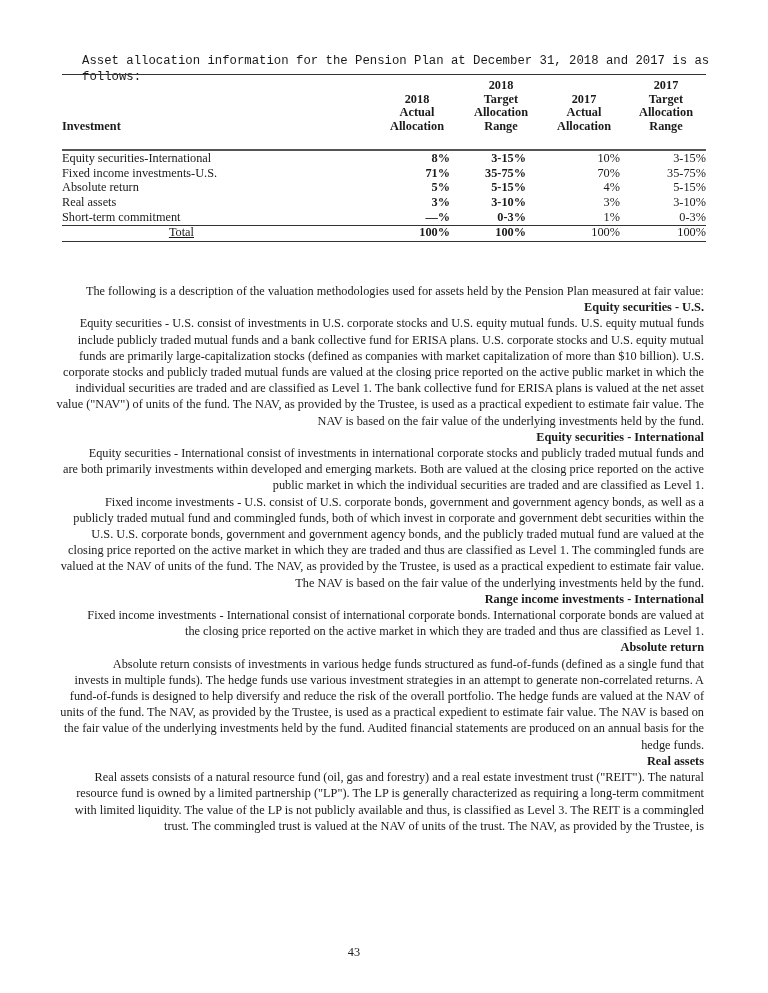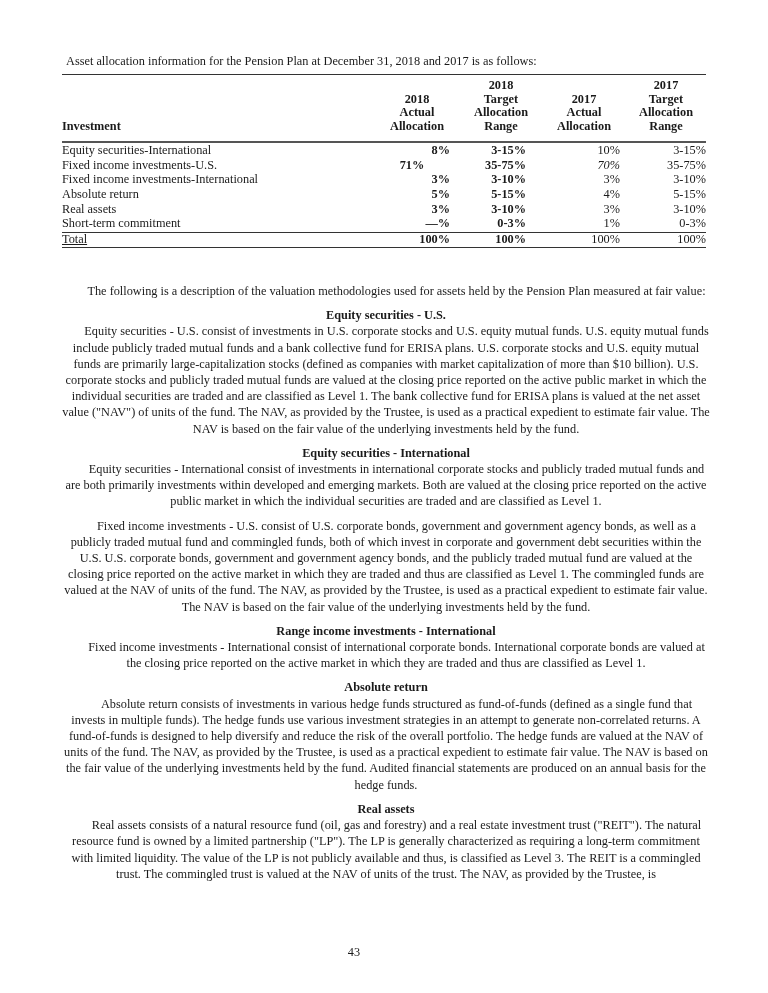--- a/index.html
+++ b/index.html
@@ -1,49 +1,49 @@
 <!DOCTYPE html>
 <html><head>
 <meta charset="utf-8">
 <style>
   html, body { margin: 0; padding: 0; background: #ffffff; }
   body {
     width: 768px; height: 993px; position: relative; overflow: hidden;
     font-family: "Liberation Serif", "DejaVu Serif", serif;
     color: #1a1a1a; font-size: 12.3px; line-height: 16.2px;
   }
-  .intro { position: absolute; left: 66px; top: 53px; width: 640px; }
+  .intro { position: absolute; left: 82px; top: 53px; width: 640px; font-family: Liberation Mono, monospace; }
   table.alloc {
     position: absolute; left: 62px; top: 74px; width: 644px;
     border-collapse: collapse; font-size: 12.3px; line-height: 13.6px;
   }
   table.alloc thead tr.head-row th {
     border-top: 1.5px solid #333; border-bottom: 2px solid #555;
-    vertical-align: bottom; padding: 4px 0 8px 0; font-weight: bold;
+    vertical-align: bottom; padding: 4px 0 16px 0; font-weight: bold;
   }
   table.alloc th.c-inv { text-align: left; }
   table.alloc th.c-n, table.alloc td.c-n { text-align: center; }
   table.alloc th.reg { font-weight: normal; }
   table.alloc td { padding: 0; height: 14.7px; white-space: nowrap; }
   table.alloc td.c-inv { text-align: left; }
   table.alloc td.num { text-align: right; }
   table.alloc td.b { font-weight: bold; }
   table.alloc tr.total td {
     border-top: 1.5px solid #333; border-bottom: 1.5px solid #333;
   }
-  table.alloc tr.total td.c-inv { text-align: left; padding-right: 180px; text-decoration: underline; }
+  table.alloc tr.total td.c-inv { text-align: right; padding-right: 180px; text-decoration: underline; }
   .col-inv { width: 312px; }
   .col1 { width: 86px; }
   .col2 { width: 82px; }
   .col3 { width: 84px; }
   .col4 { width: 80px; }
   .h-cell { display: block; }
-  .body-text { position: absolute; left: 62px; width: 648px; text-align: center; }
+  .body-text { position: absolute; left: 56px; width: 648px; text-align: right; }
   .p { margin: 0; text-indent: 21px; }
-  .sec { margin-top: 8px; }
+  .sec { margin-top: 0; }
   .sec h3 { margin: 0; font-size: 12.3px; font-weight: bold; }
   .page-num { position: absolute; left: 0; width: 708px; top: 944px; text-align: center; }
 </style>
 </head>
 <body>
 
 <div class="intro">Asset allocation information for the Pension Plan at December 31, 2018 and 2017 is as follows:</div>
 
 <table class="alloc">
   <colgroup>
@@ -83,31 +83,24 @@
   <tbody id="alloc-body">
       <tr>
         <td class="c-inv">Equity securities-International</td>
         <td class="num b" style="padding-right: 10px;">8%</td>
         <td class="num b" style="padding-right: 16px;">3-15%</td>
         <td class="num" style="padding-right: 6px;">10%</td>
         <td class="num">3-15%</td>
       </tr>
       <tr>
         <td class="c-inv">Fixed income investments-U.S.</td>
-        <td class="num b" style="padding-right: 10px; text-align: center;">71%</td>
+        <td class="num b" style="padding-right: 10px;">71%</td>
         <td class="num b" style="padding-right: 16px;">35-75%</td>
-        <td class="num" style="padding-right: 6px; font-style: italic;">70%</td>
+        <td class="num" style="padding-right: 6px;">70%</td>
         <td class="num">35-75%</td>
-      </tr>
-      <tr>
-        <td class="c-inv">Fixed income investments-International</td>
-        <td class="num b" style="padding-right: 10px;">3%</td>
-        <td class="num b" style="padding-right: 16px;">3-10%</td>
-        <td class="num" style="padding-right: 6px;">3%</td>
-        <td class="num">3-10%</td>
       </tr>
       <tr>
         <td class="c-inv">Absolute return</td>
         <td class="num b" style="padding-right: 10px;">5%</td>
         <td class="num b" style="padding-right: 16px;">5-15%</td>
         <td class="num" style="padding-right: 6px;">4%</td>
         <td class="num">5-15%</td>
       </tr>
       <tr>
         <td class="c-inv">Real assets</td>

